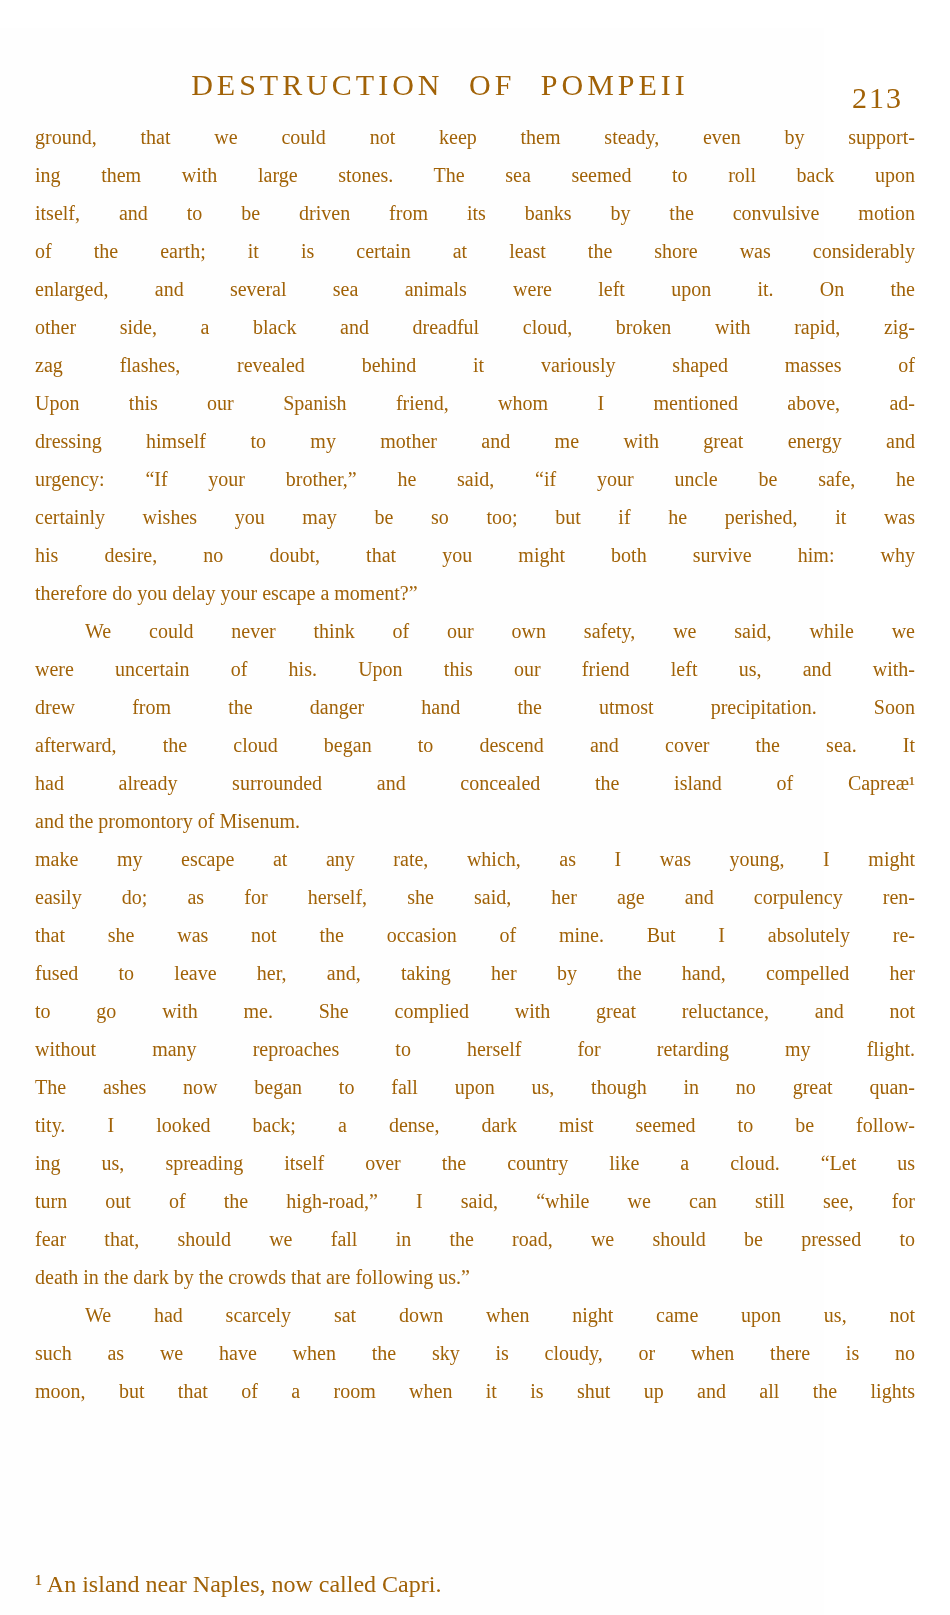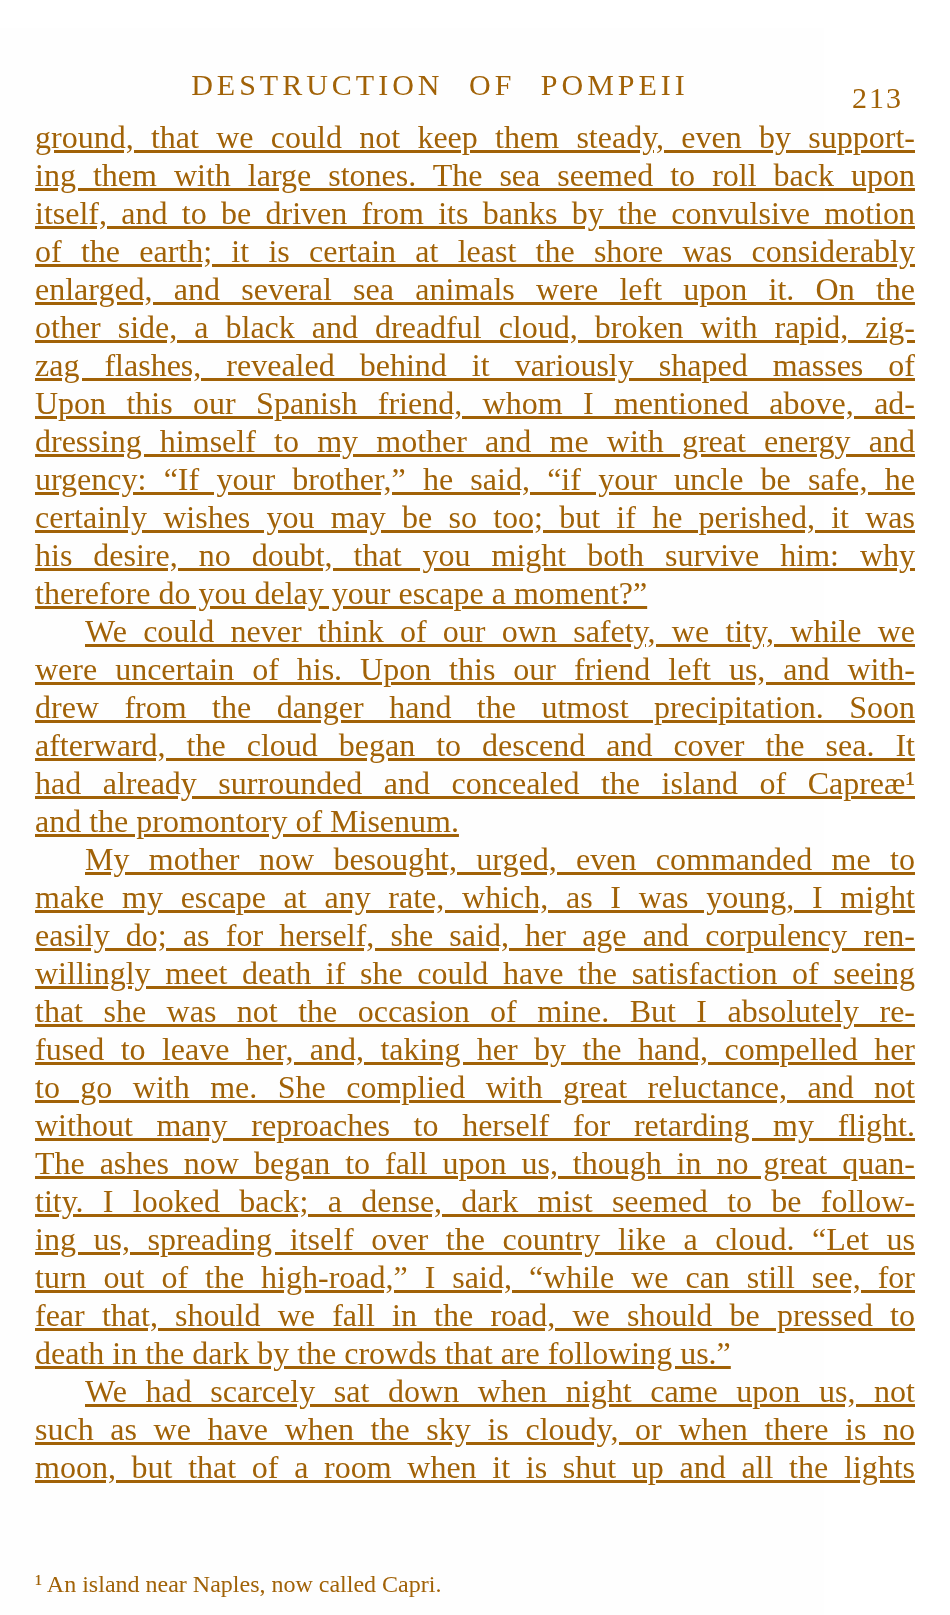--- a/index.html
+++ b/index.html
@@ -44,23 +44,22 @@
     top: 13px;
     font-size: 30px;
     letter-spacing: 2px;
   }
   
   .page-body {
     position: absolute;
     top: 90px;
     left: 35px;
     width: 880px;
-    font-size: 32px;
+    font-size: 20px;
     line-height: 38px;
-    text-decoration: underline;
   }
   .paragraph { margin: 0; }
   .line {
     text-align: justify;
     text-align-last: justify;
     white-space: normal;
     height: 38px;
     overflow: visible;
   }
   .line.first-indent { padding-left: 50px; }
@@ -96,32 +95,30 @@
         <div class="line">other side, a black and dreadful cloud, broken with rapid, zig-</div>
         <div class="line">zag flashes, revealed behind it variously shaped masses of</div>
         <div class="line">Upon this our Spanish friend, whom I mentioned above, ad-</div>
         <div class="line">dressing himself to my mother and me with great energy and</div>
         <div class="line">urgency: “If your brother,” he said, “if your uncle be safe, he</div>
         <div class="line">certainly wishes you may be so too; but if he perished, it was</div>
         <div class="line">his desire, no doubt, that you might both survive him: why</div>
         <div class="line line-last">therefore do you delay your escape a moment?”</div>
       </div>
       <div class="paragraph">
-        <div class="line first-indent">We could never think of our own safety, we tity, while we</div>
+        <div class="line first-indent">We could never think of our own safety, we said, while we</div>
         <div class="line">were uncertain of his.  Upon this our friend left us, and with-</div>
         <div class="line">drew from the danger hand the utmost precipitation.  Soon</div>
         <div class="line">afterward, the cloud began to descend and cover the sea.  It</div>
         <div class="line">had already surrounded and concealed the island of Capreæ¹</div>
         <div class="line line-last">and the promontory of Misenum.</div>
       </div>
       <div class="paragraph">
-        <div class="line first-indent">My mother now besought, urged, even commanded me to</div>
         <div class="line">make my escape at any rate, which, as I was young, I might</div>
         <div class="line">easily do; as for herself, she said, her age and corpulency ren-</div>
-        <div class="line">willingly meet death if she could have the satisfaction of seeing</div>
         <div class="line">that she was not the occasion of mine.  But I absolutely re-</div>
         <div class="line">fused to leave her, and, taking her by the hand, compelled her</div>
         <div class="line">to go with me.  She complied with great reluctance, and not</div>
         <div class="line">without many reproaches to herself for retarding my flight.</div>
         <div class="line">The ashes now began to fall upon us, though in no great quan-</div>
         <div class="line">tity.  I looked back; a dense, dark mist seemed to be follow-</div>
         <div class="line">ing us, spreading itself over the country like a cloud.  “Let us</div>
         <div class="line">turn out of the high-road,” I said, “while we can still see, for</div>
         <div class="line">fear that, should we fall in the road, we should be pressed to</div>
         <div class="line line-last">death in the dark by the crowds that are following us.”</div>

